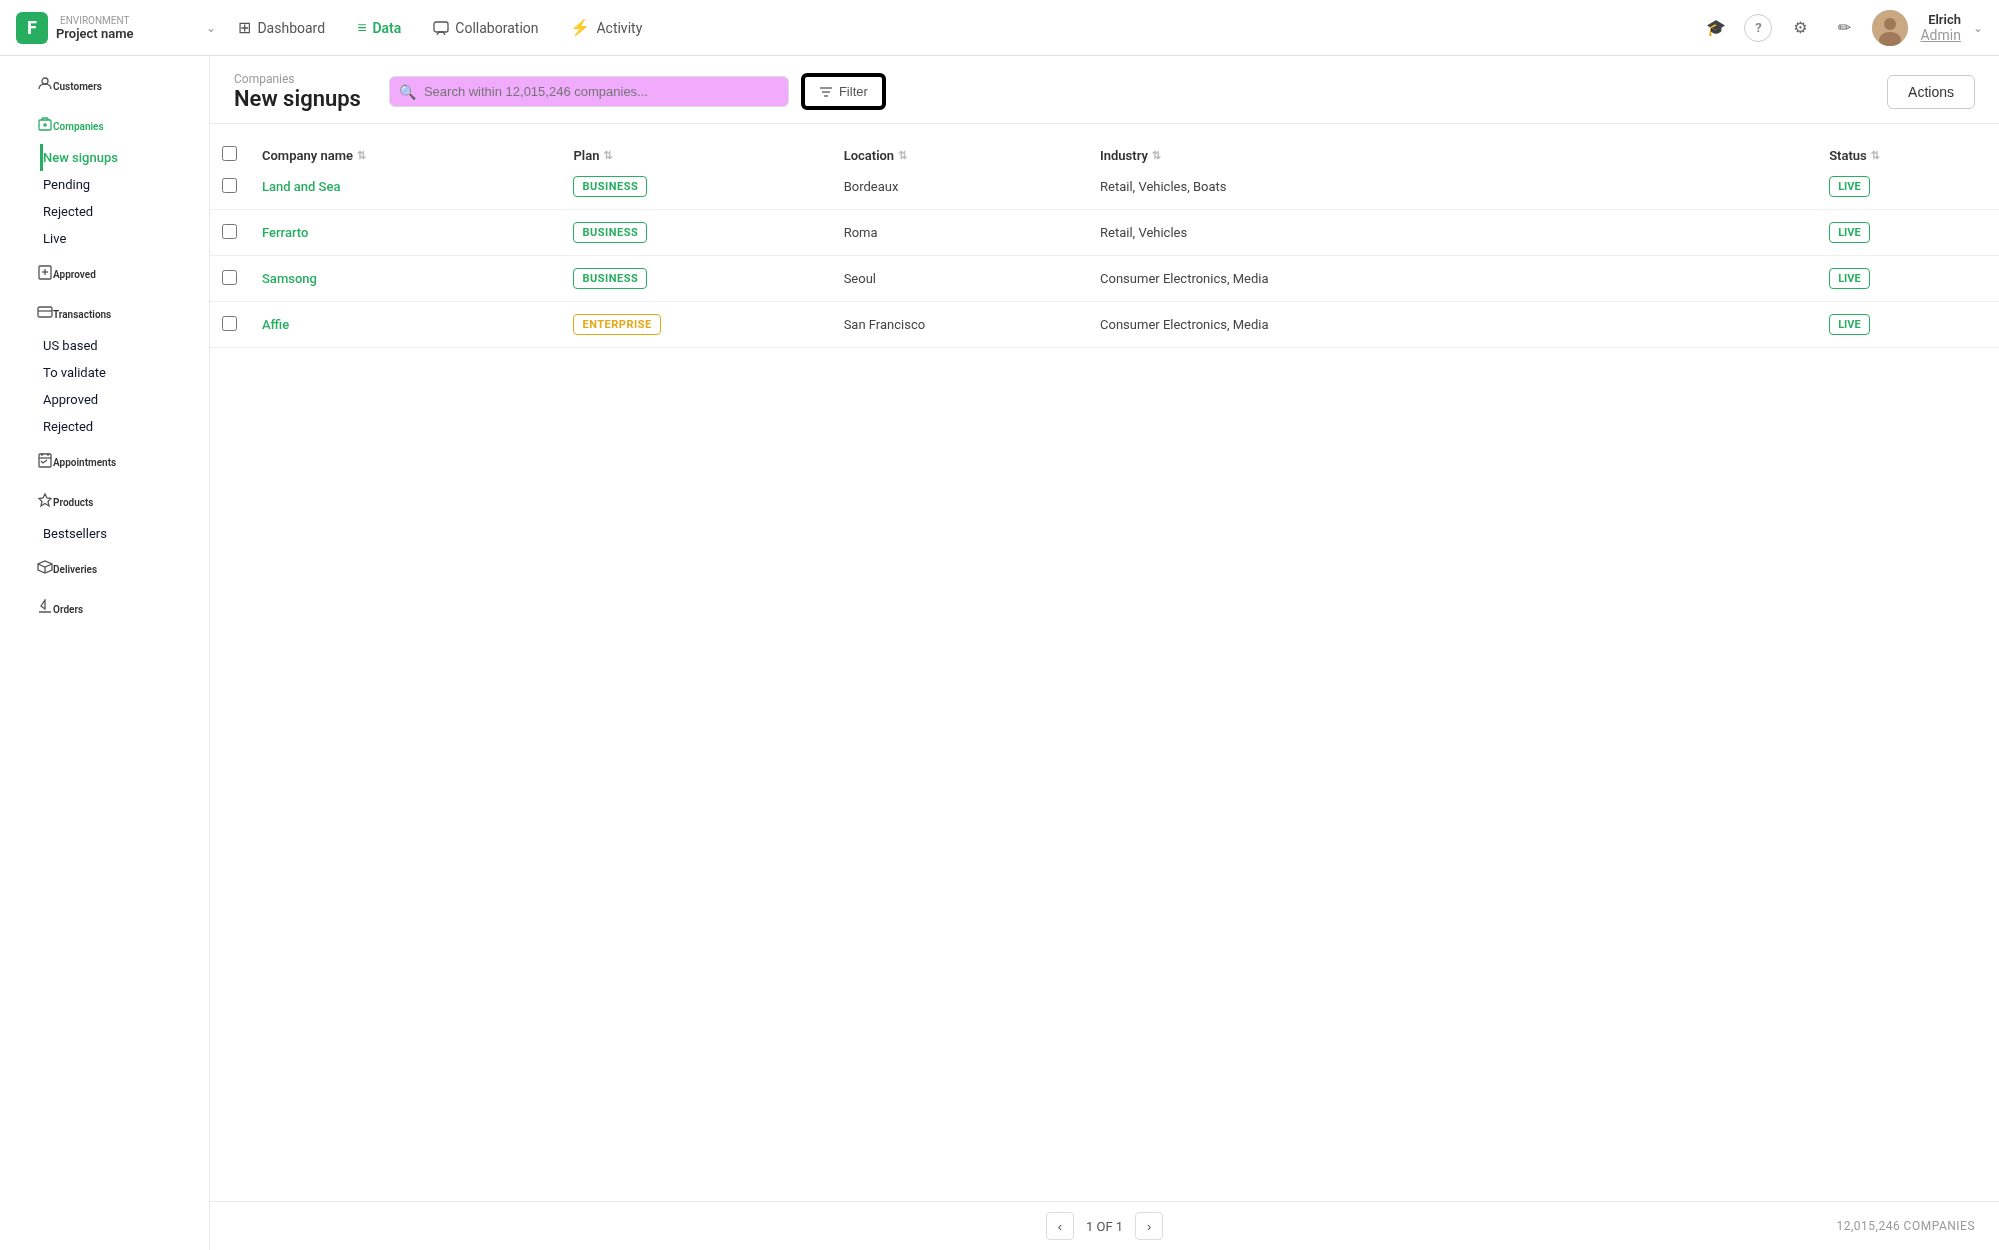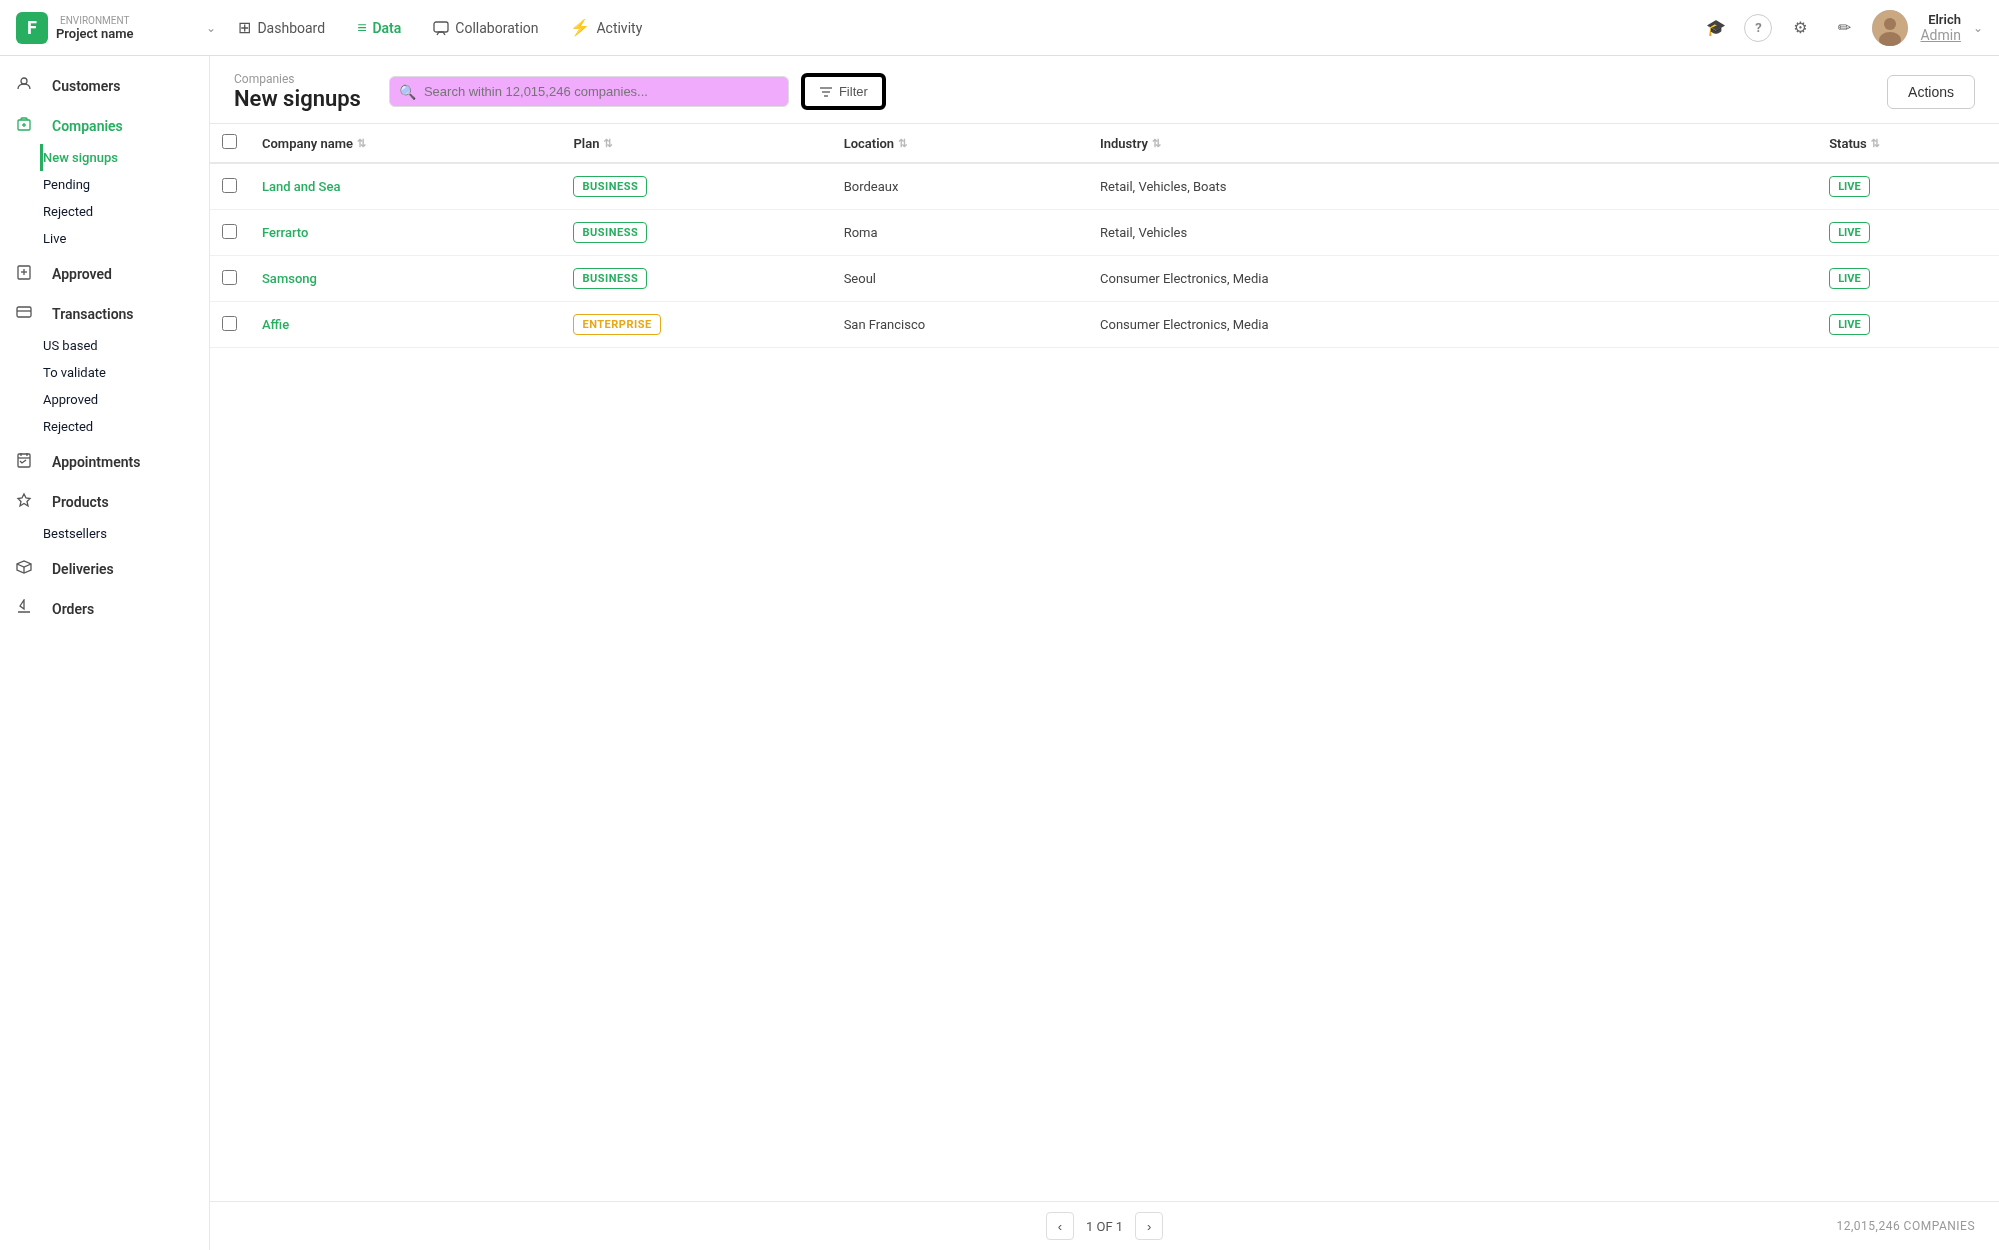--- a/index.html
+++ b/index.html
@@ -24,21 +24,21 @@
     .user-name { font-size: 13px; font-weight: 600; text-align: right; }
     .user-role { font-size: 14px; color: #999; text-decoration: underline; }
     .user-chevron { color: #999; font-size: 12px; }
 
     
     .main-layout { display: flex; flex: 1; overflow: hidden; }
 
     
     .sidebar { width: 210px; background: #fff; border-right: 1px solid #e8e8e8; overflow-y: auto; flex-shrink: 0; padding: 12px 0; }
     .sidebar-section { margin-bottom: 4px; }
-    .sidebar-header { display: flex; align-items: center; gap: 20px; padding: 8px 16px; font-size: 14px; font-weight: 600; color: #333; cursor: pointer; border-radius: 0; }
+    .sidebar-header { display: flex; align-items: center; gap: 0; padding: 8px 16px; font-size: 10px; font-weight: 600; color: #333; cursor: pointer; border-radius: 0; margin-left: 21px; }
     .sidebar-header .s-icon { font-size: 16px; color: #555; }
     .sidebar-header.active-section .s-icon { color: #27ae60; }
     .sidebar-header.active-section { color: #27ae60; }
     .sidebar-sub { padding-left: 40px; }
     .sidebar-sub-item { padding: 6px 16px 6px 0; font-size: 13px; color: #0f172a; cursor: pointer; display: block; border-left: 3px solid transparent; }
     .sidebar-sub-item.active { color: #27ae60; border-left: 3px solid #27ae60; font-weight: 500; }
 
     
     .content { flex: 1; display: flex; flex-direction: column; overflow: hidden; background: #fff; }
 
@@ -49,21 +49,21 @@
     .header-search { flex: 1; max-width: 400px; position: relative; margin-left: 16px; }
     .header-search input { width: 100%; padding: 7px 12px 7px 34px; border: 1px solid #ddd; border-radius: 6px; font-size: 13px; color: #555; background: #f0abfc; outline: none; }
     .header-search .search-icon { position: absolute; left: 10px; top: 50%; transform: translateY(-50%); color: #aaa; font-size: 14px; }
     .filter-btn { display: flex; align-items: center; gap: 6px; padding: 7px 14px; border: 4px solid #000000; border-radius: 6px; background: #fff; cursor: pointer; font-size: 13px; color: #555; }
     .actions-btn { margin-left: auto; padding: 8px 20px; border: 1px solid #ccc; border-radius: 6px; background: #fff; cursor: pointer; font-size: 14px; font-weight: 500; color: #333; }
 
     
     .table-container { flex: 1; overflow-y: auto; }
     table { width: 100%; border-collapse: collapse; }
     thead tr { border-bottom: 2px solid #e8e8e8; background: #fff; }
-    th { padding: 10px 12px; text-align: left; font-size: 13px; font-weight: 600; color: #333; white-space: nowrap; position: sticky; top: 0; background: #fff; z-index: 1; text-decoration: underline; }
+    th { padding: 10px 12px; text-align: left; font-size: 13px; font-weight: 600; color: #333; white-space: nowrap; position: sticky; top: 12px; background: #fff; z-index: 1; text-decoration: underline; }
     th .col-sort { display: inline-flex; align-items: center; gap: 4px; }
     th .sort-icon { color: #bbb; font-size: 11px; }
     tbody tr { border-bottom: 1px solid #f0f0f0; }
     td { padding: 12px 12px; font-size: 13px; color: #444; vertical-align: middle; }
     .company-link { color: #27ae60; text-decoration: none; font-weight: 500; cursor: pointer; }
     .badge { display: inline-block; padding: 3px 8px; border-radius: 4px; font-size: 11px; font-weight: 700; letter-spacing: 0.5px; }
     .badge-business { border: 1.5px solid #27ae60; color: #27ae60; background: transparent; }
     .badge-enterprise { border: 1.5px solid #e6a817; color: #e6a817; background: transparent; }
     .status-live { display: inline-block; padding: 3px 8px; border-radius: 4px; font-size: 11px; font-weight: 700; border: 1.5px solid #27ae60; color: #27ae60; background: transparent; }
     .checkbox-cell { width: 40px; }

